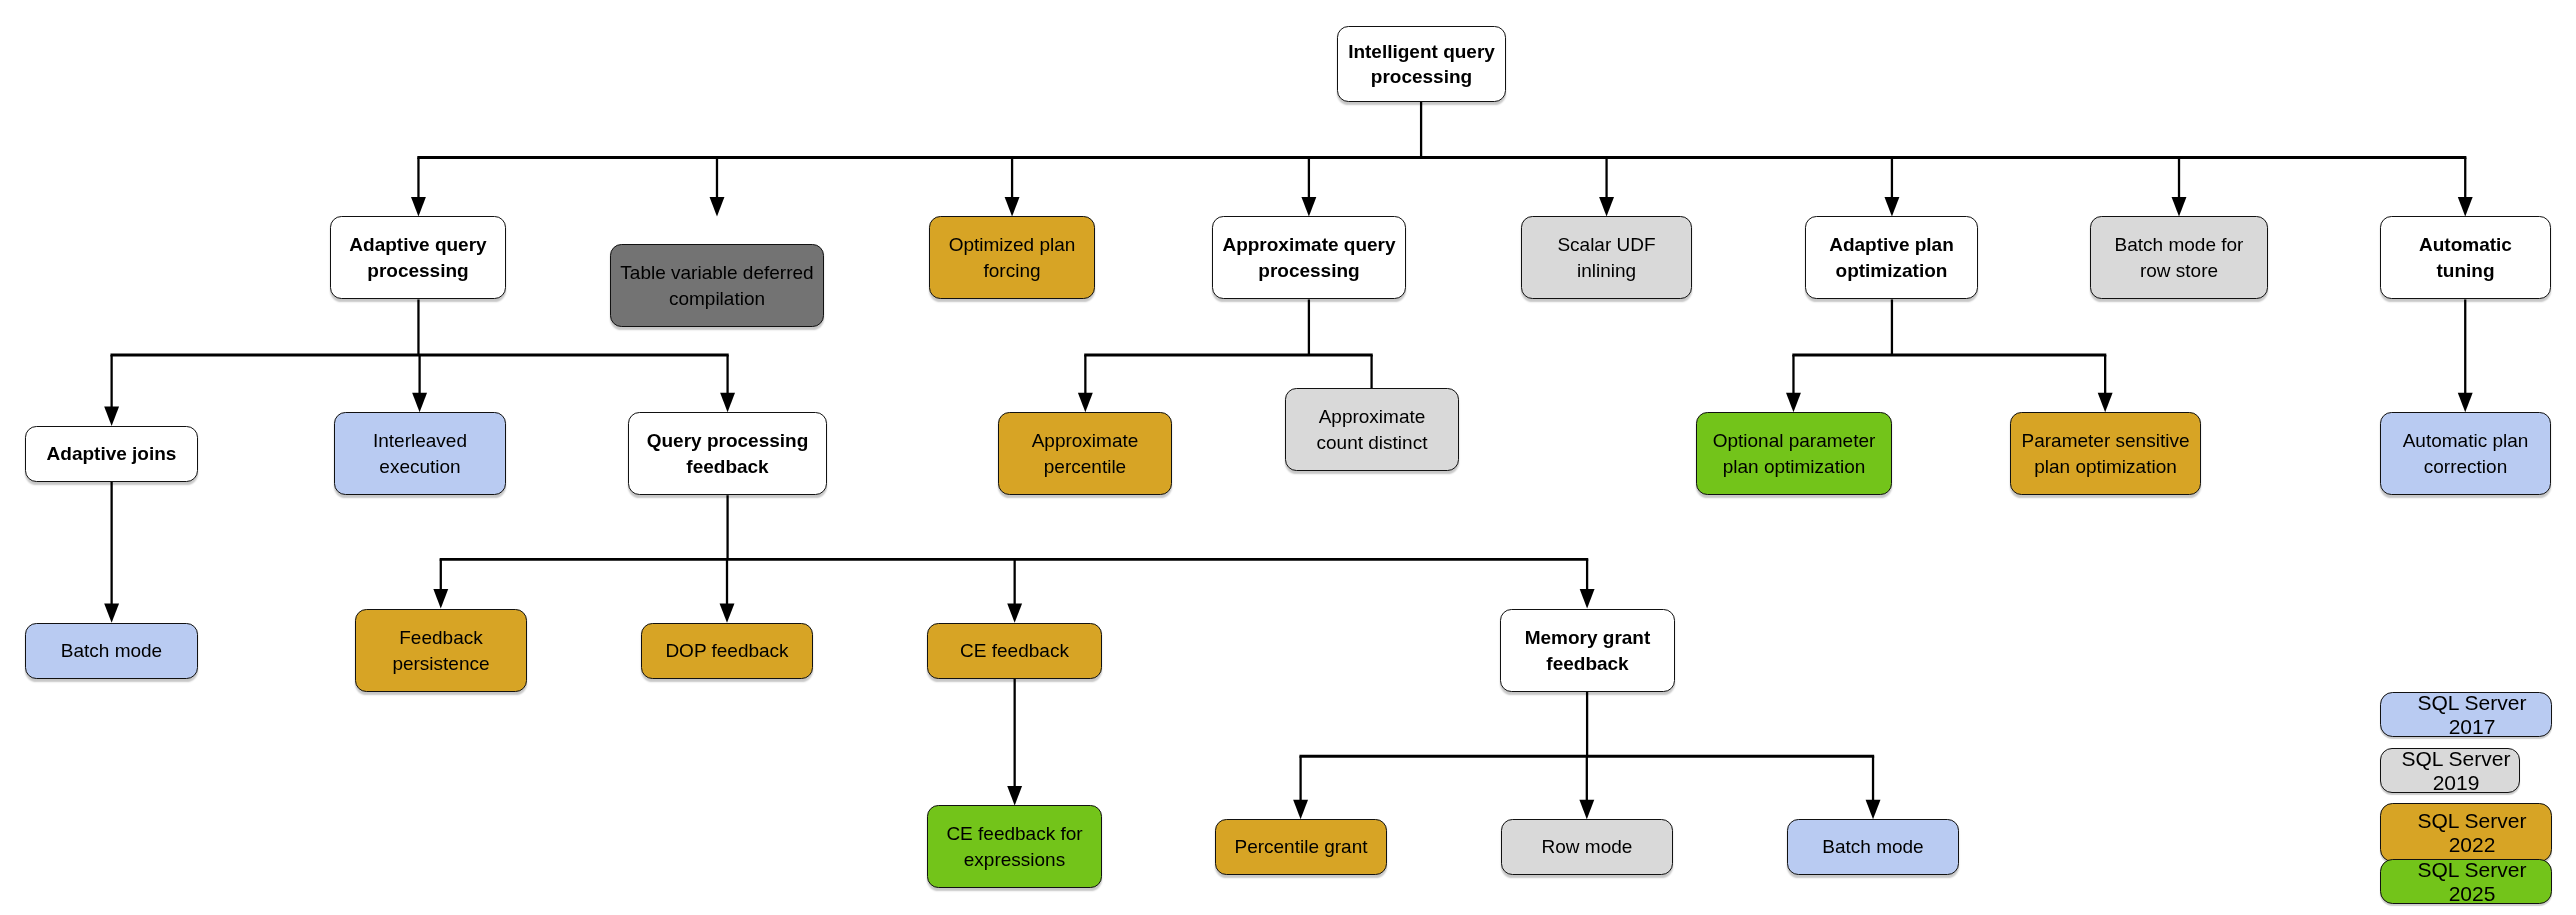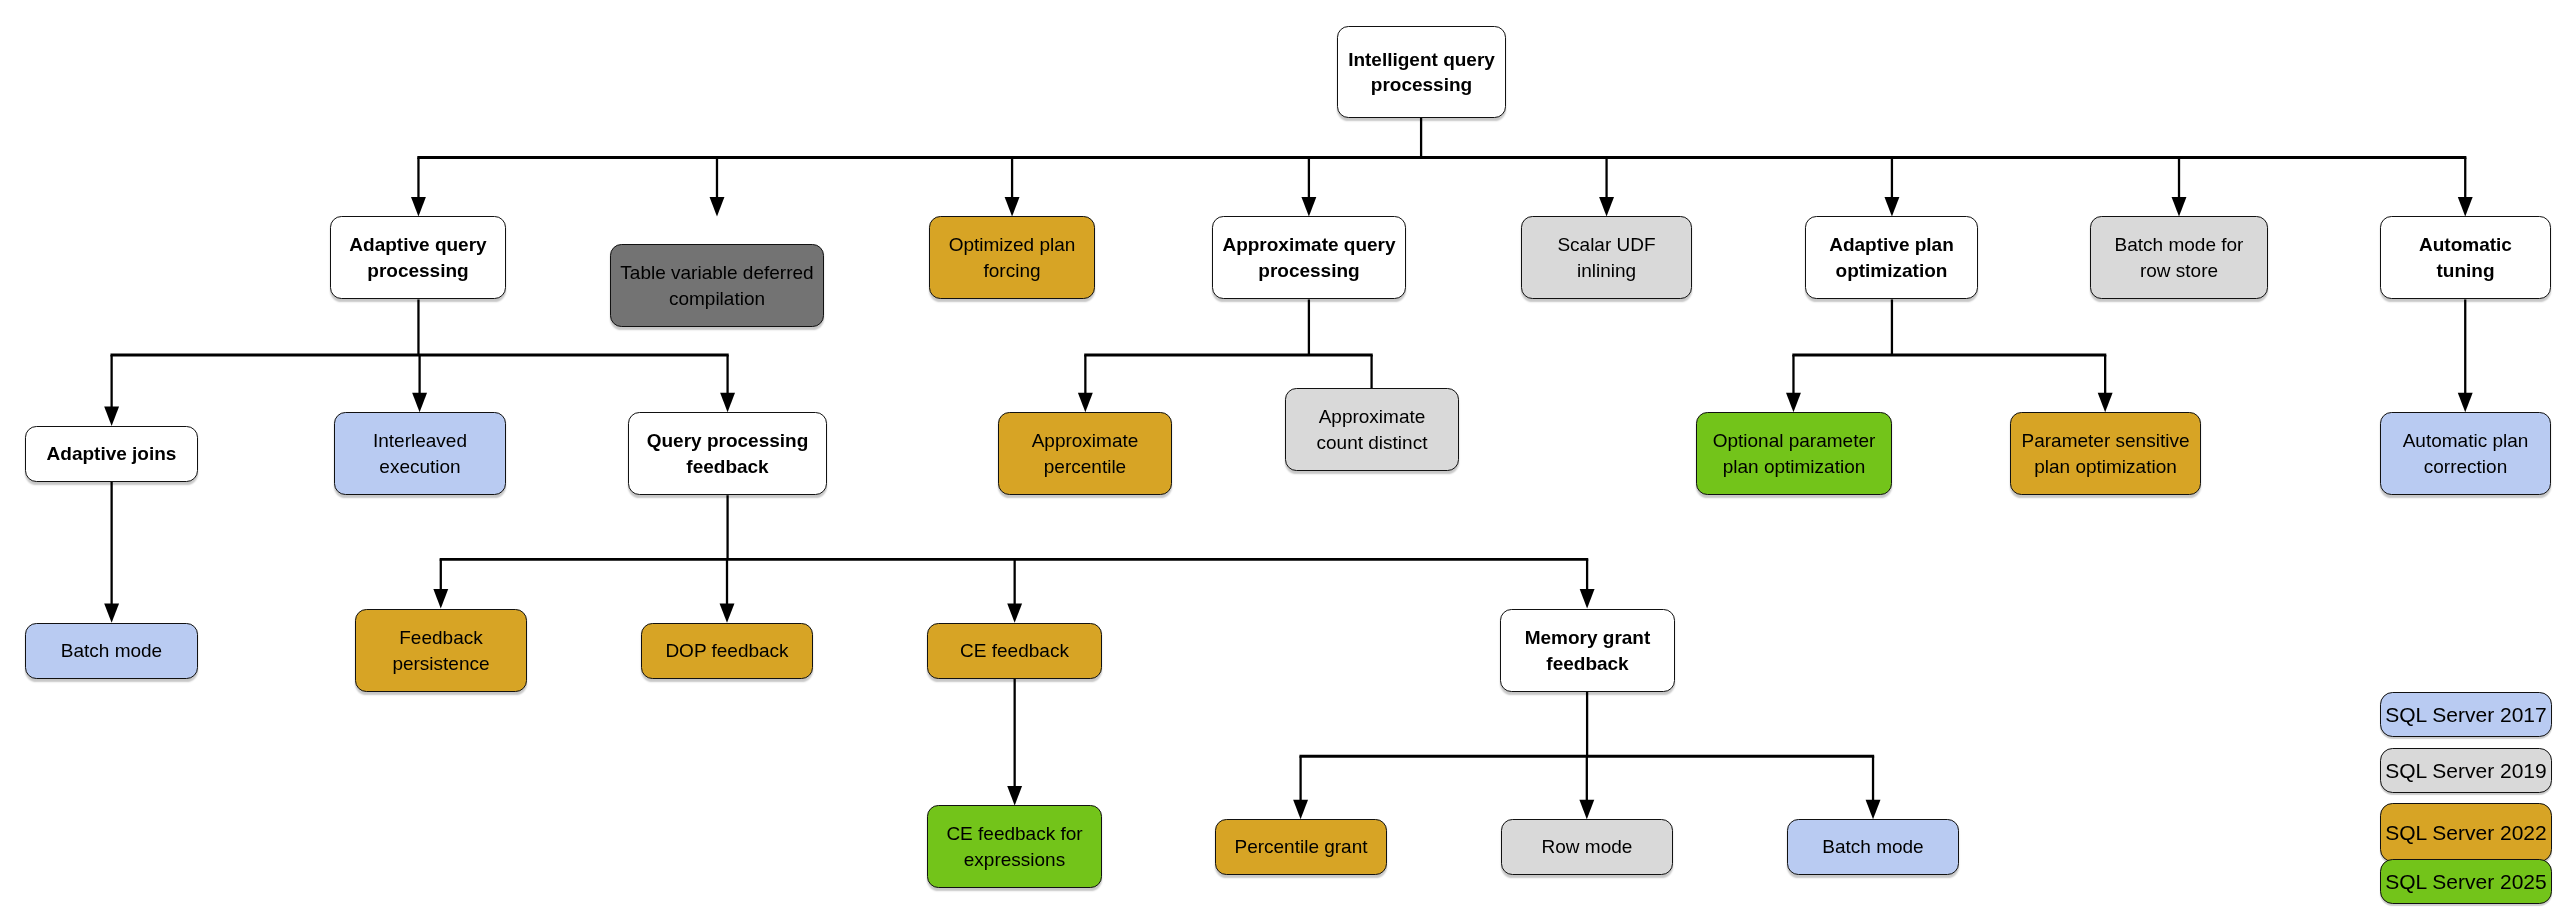--- a/index.html
+++ b/index.html
@@ -45,20 +45,21 @@
     box-sizing: border-box;
     border: 1.7px solid #111111;
     border-radius: 12.6px;
     display: flex;
     align-items: center;
     justify-content: center;
     text-align: center;
     font-size: 21px;
     color: #000000;
     box-shadow: 0 1.7px 1.1px rgba(0,0,0,0.2);
+    padding-left: 12px;
   }
 </style>
 </head>
 <body>
 
 <div id="diagram">
   <svg id="edges-svg" xmlns="http://www.w3.org/2000/svg" viewBox="0 0 4500 1600">
       <line x1="2482.5" y1="177" x2="2482.5" y2="275" stroke="#000000" stroke-width="4"></line>
       <line x1="729" y1="275" x2="4308.5" y2="275" stroke="#000000" stroke-width="5"></line>
       <line x1="731" y1="275" x2="731" y2="350" stroke="#000000" stroke-width="4"></line>
@@ -116,21 +117,21 @@
       <line x1="2772.5" y1="1208" x2="2772.5" y2="1321" stroke="#000000" stroke-width="4"></line>
       <line x1="2270" y1="1321" x2="3274" y2="1321" stroke="#000000" stroke-width="5"></line>
       <line x1="2272" y1="1321" x2="2272" y2="1403" stroke="#000000" stroke-width="4"></line>
       <polygon points="2259,1397 2285,1397 2272,1431" fill="#000000"></polygon>
       <line x1="2772" y1="1321" x2="2772" y2="1403" stroke="#000000" stroke-width="4"></line>
       <polygon points="2759,1397 2785,1397 2772,1431" fill="#000000"></polygon>
       <line x1="3272" y1="1321" x2="3272" y2="1403" stroke="#000000" stroke-width="4"></line>
       <polygon points="3259,1397 3285,1397 3272,1431" fill="#000000"></polygon>
     </svg>
   <div id="nodes-layer">
-      <div class="node bold" style="left: 1337px; top: 26px; width: 169px; height: 92px; background: rgb(255, 255, 255);">
+      <div class="node bold" style="left: 1337px; top: 26px; width: 169px; height: 76px; background: rgb(255, 255, 255);">
         <span>Intelligent query processing</span>
       </div>
       <div class="node bold" style="left: 330px; top: 216px; width: 176px; height: 83px; background: rgb(255, 255, 255);">
         <span>Adaptive query processing</span>
       </div>
       <div class="node" style="left: 610px; top: 216px; width: 214px; height: 83px; background: #737373; margin-top: 28px;">
         <span>Table variable deferred compilation</span>
       </div>
       <div class="node" style="left: 929px; top: 216px; width: 166px; height: 83px; background: rgb(215, 164, 37);">
         <span>Optimized plan forcing</span>
@@ -199,21 +200,21 @@
         <span>Row mode</span>
       </div>
       <div class="node" style="left: 1787px; top: 819px; width: 172px; height: 56px; background: rgb(185, 203, 242);">
         <span>Batch mode</span>
       </div>
     </div>
   <div id="legend">
       <div class="legend-item" style="left: 2380px; top: 692px; width: 172px; height: 45px; background: rgb(185, 203, 242);">
         <span>SQL Server 2017</span>
       </div>
-      <div class="legend-item" style="left: 2380px; top: 748px; width: 172px; height: 45px; background: rgb(217, 217, 217);">
+      <div class="legend-item" style="left: 2380px; top: 748px; width: 140px; height: 45px; background: rgb(217, 217, 217); border-radius: 12px;">
         <span>SQL Server 2019</span>
       </div>
       <div class="legend-item" style="left: 2380px; top: 803px; width: 172px; height: 59px; background: rgb(215, 164, 37);">
         <span>SQL Server 2022</span>
       </div>
       <div class="legend-item" style="left: 2380px; top: 859px; width: 172px; height: 45px; background: rgb(115, 196, 26);">
         <span>SQL Server 2025</span>
       </div>
     </div>
 </div>

